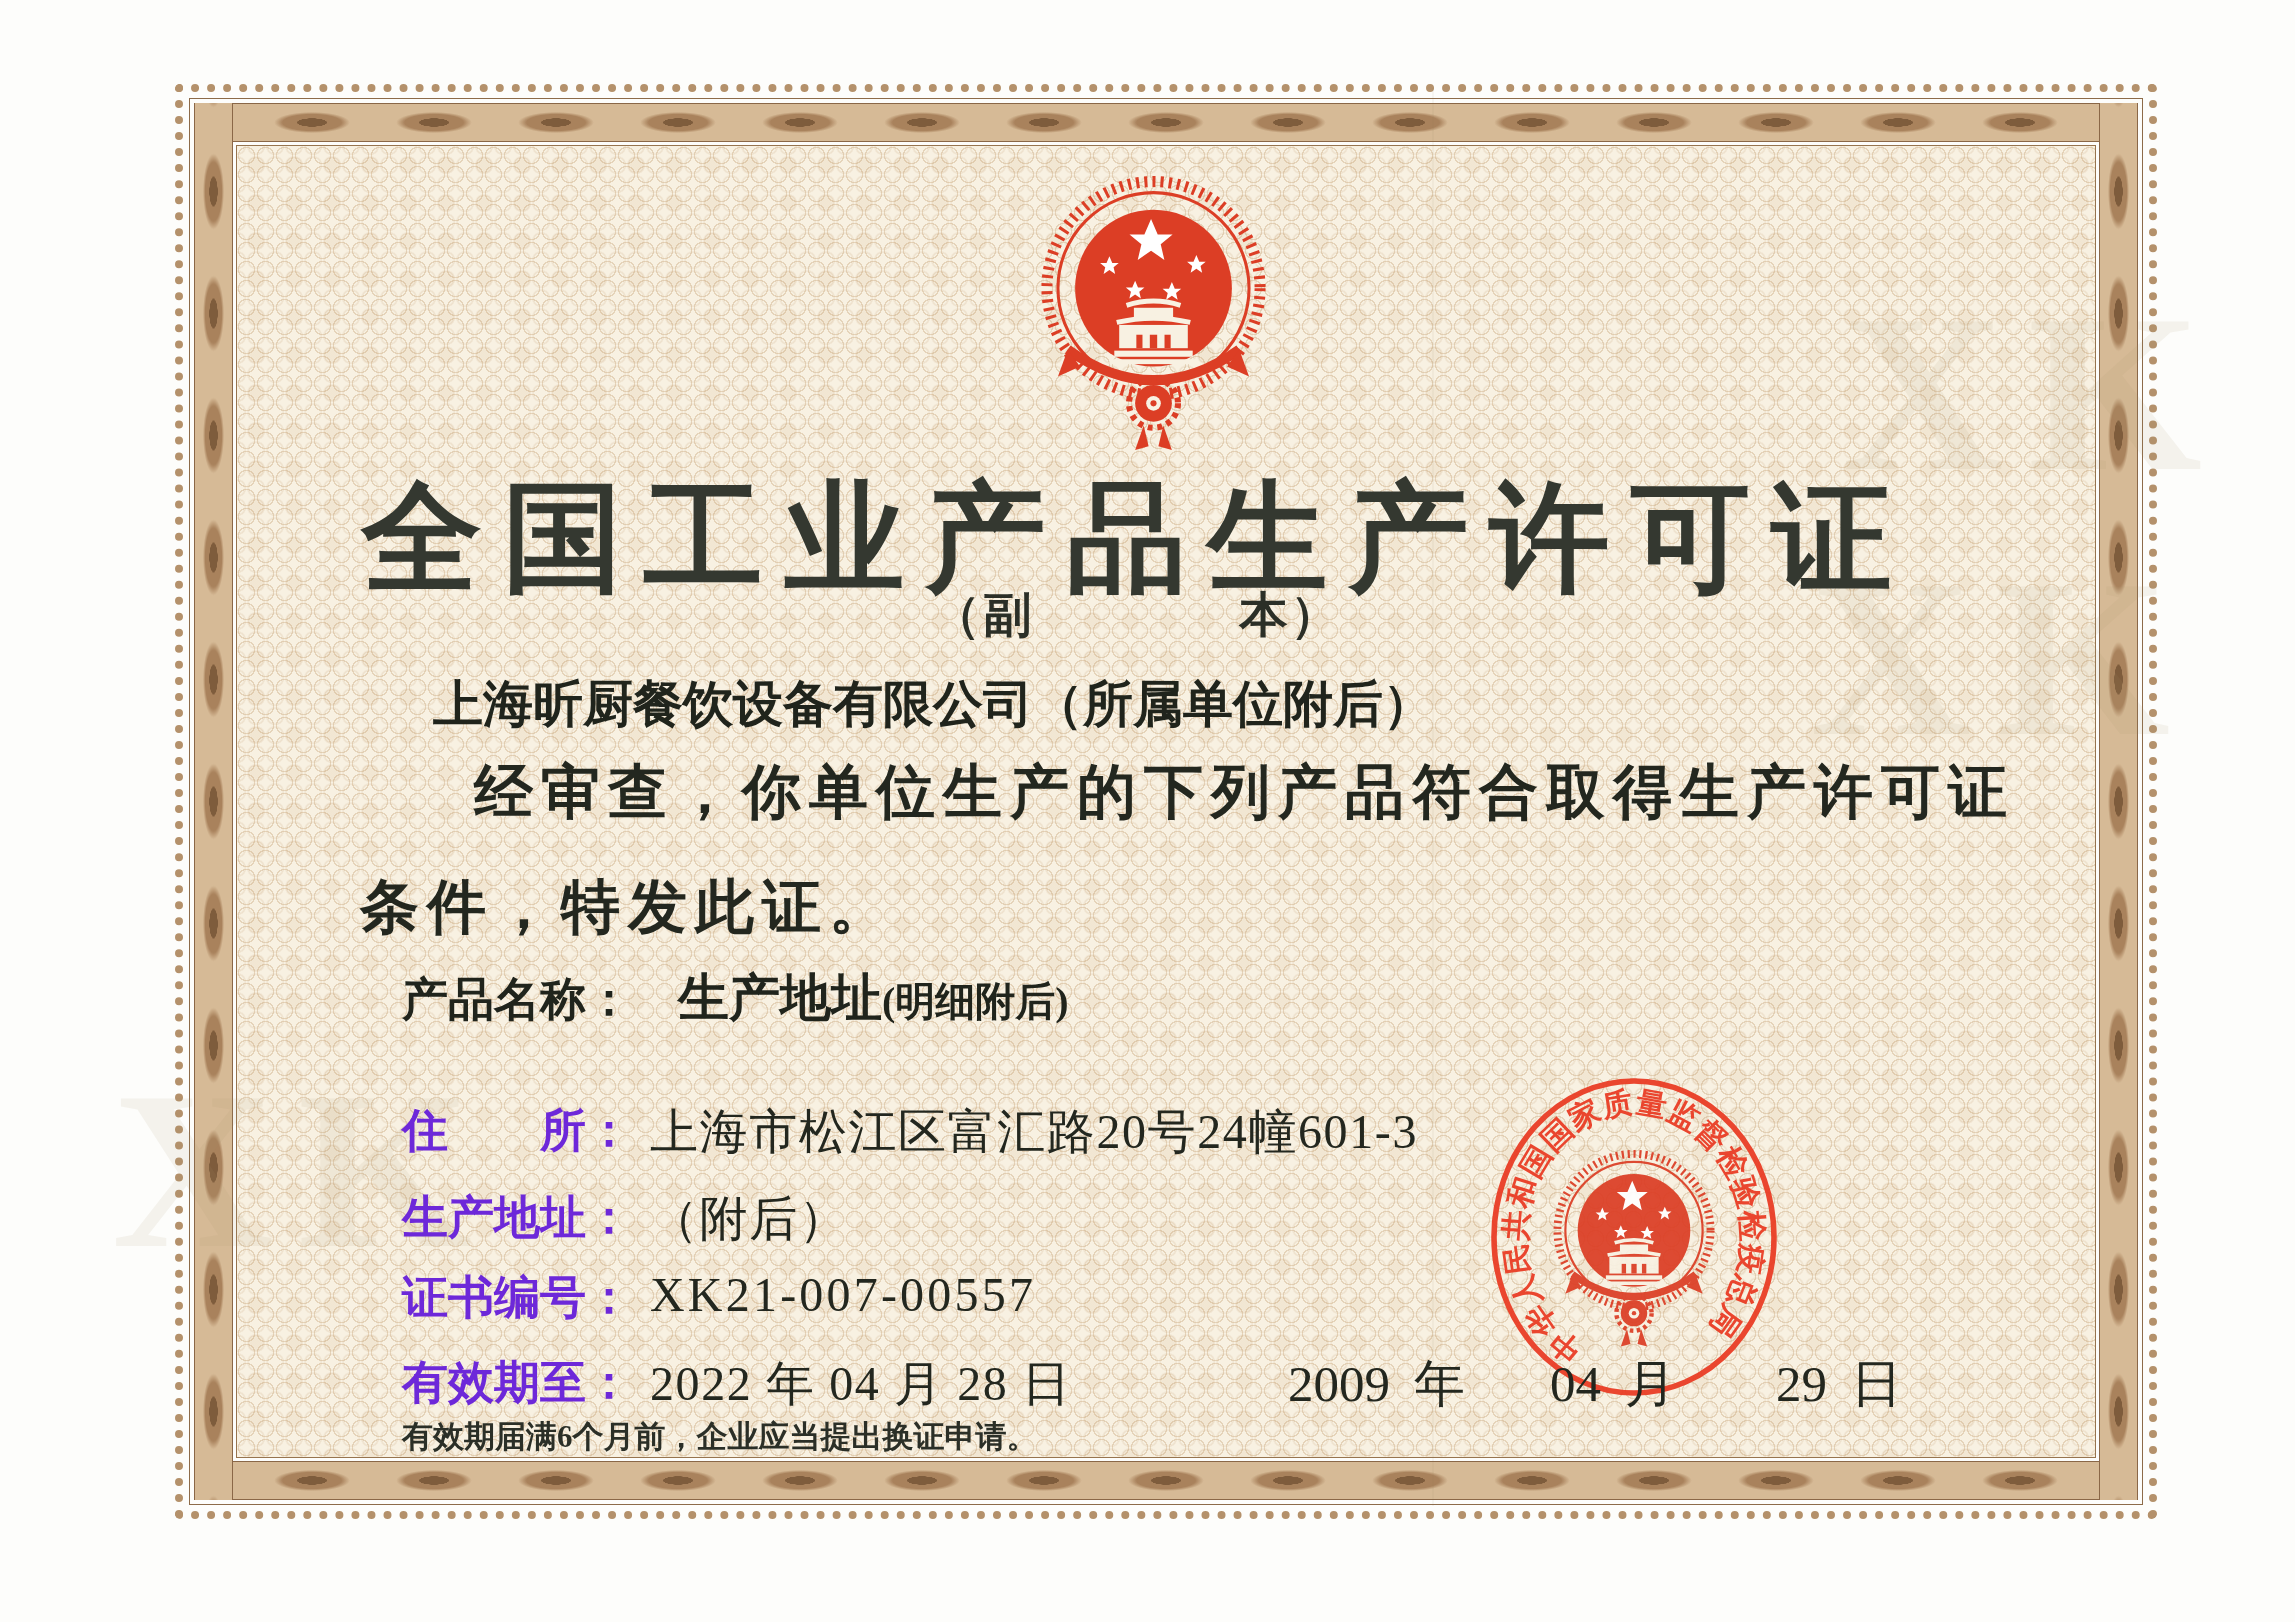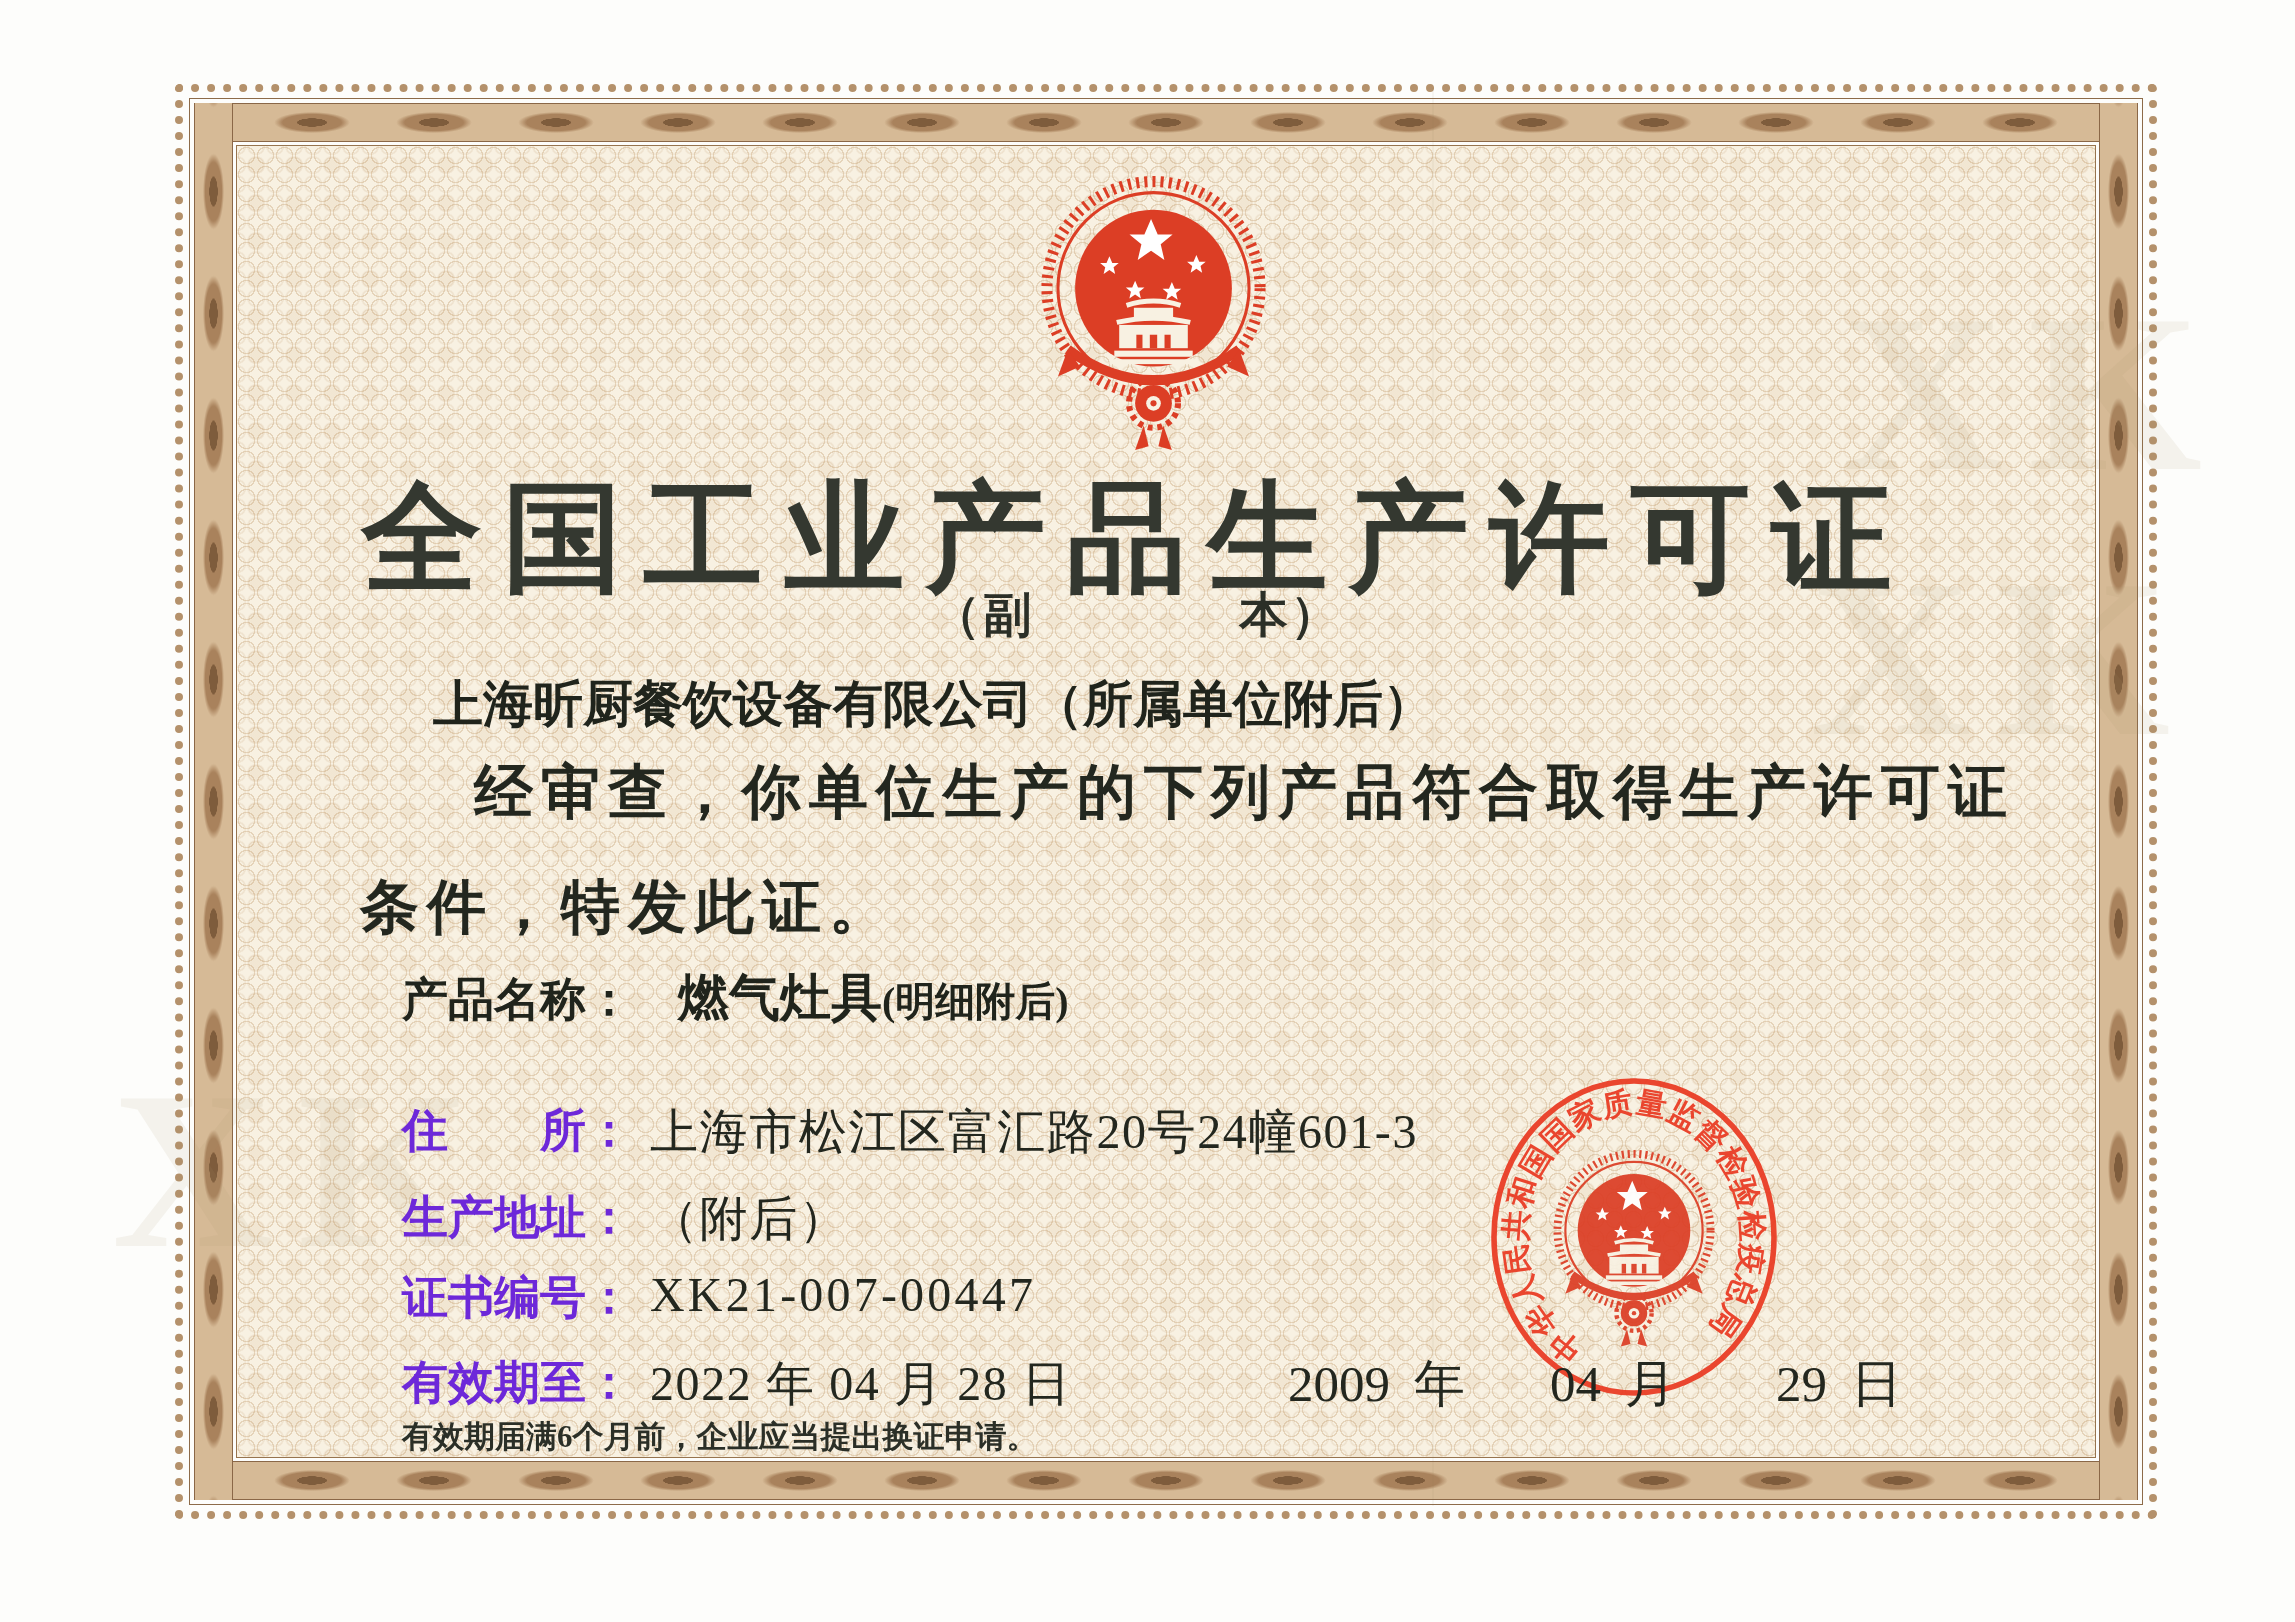--- a/index.html
+++ b/index.html
@@ -107,31 +107,31 @@
   </svg>
 
   <div class="t title">全国工业产品生产许可证</div>
   <div class="t subtitle">（副　　　　本）</div>
 
   <div class="t company">上海昕厨餐饮设备有限公司（所属单位附后）</div>
   <div class="t body1">经审查，你单位生产的下列产品符合取得生产许可证</div>
   <div class="t body2">条件，特发此证。</div>
 
   <div class="t prod">
-    <span>产品名称：</span><span class="v">燃气灶具</span><span class="n">(明细附后)</span>
+    <span>产品名称：</span><span class="v">生产地址</span><span class="n">(明细附后)</span>
   </div>
 
   <div class="t row-label" style="top:1100px">住　　所：</div>
   <div class="t row-value" style="top:1100px">上海市松江区富汇路20号24幢601-3</div>
 
   <div class="t row-label" style="top:1187px">生产地址：</div>
   <div class="t row-value" style="top:1187px">（附后）</div>
 
   <div class="t row-label" style="top:1267px">证书编号：</div>
-  <div class="t row-value" style="top:1267px;letter-spacing:3.2px">XK21-007-00447</div>
+  <div class="t row-value" style="top:1267px;letter-spacing:3.2px">XK21-007-00557</div>
 
   <div class="t row-label" style="top:1352px">有效期至：</div>
   <div class="t row-value" style="top:1352px">2022 年 04 月 28 日</div>
 
   <div class="t footnote">有效期届满6个月前，企业应当提出换证申请。</div>
 
   <svg class="seal-svg" width="296" height="328" viewBox="0 0 370 410" xmlns="http://www.w3.org/2000/svg" xmlns:xlink="http://www.w3.org/1999/xlink">
     <ellipse cx="185" cy="205" rx="175" ry="195" fill="none" stroke="#ea3a22" stroke-width="7"></ellipse>
     <path id="sealArc" d="M121.7 341.9 A135 155 0 1 1 248.3 341.9" fill="none"></path>
     <text font-size="38" font-weight="bold" fill="#ea3a22" letter-spacing="1" font-family="Liberation Serif, DejaVu Serif, serif">

